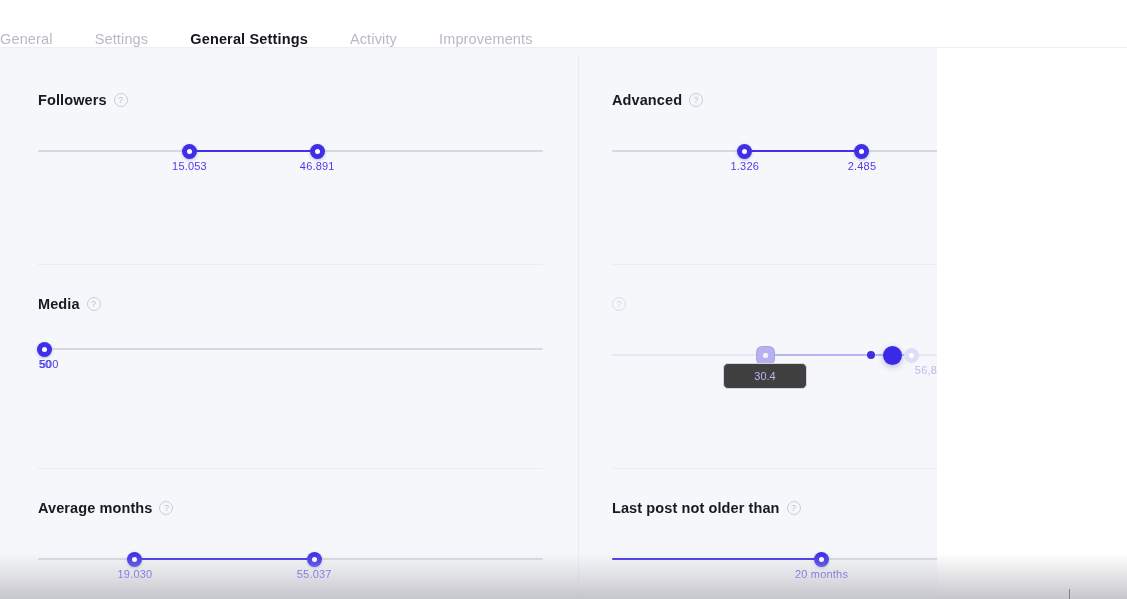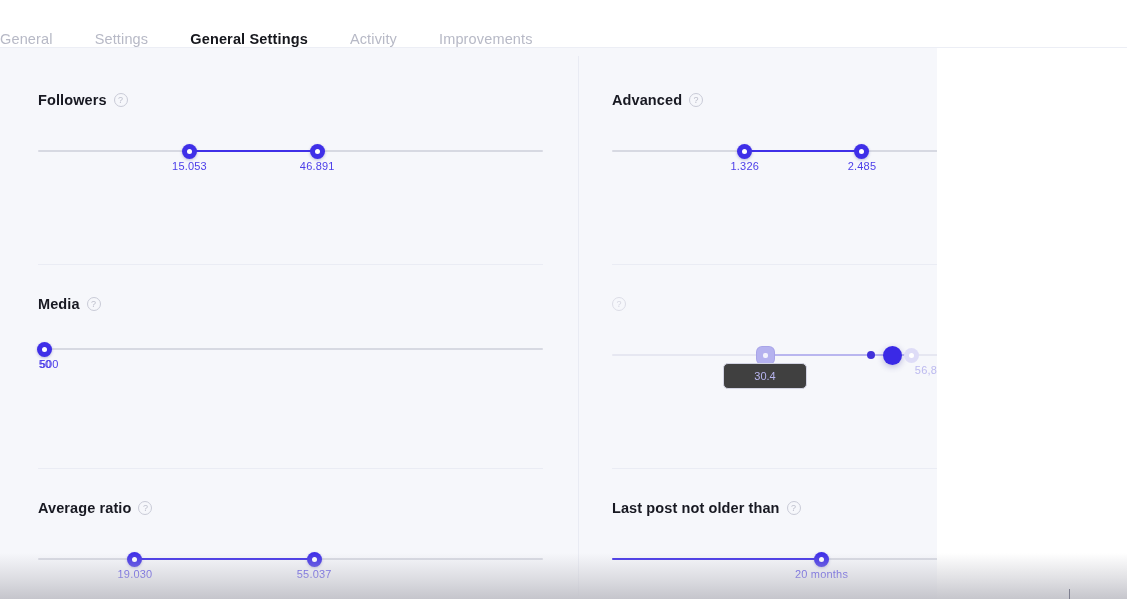--- a/index.html
+++ b/index.html
@@ -316,21 +316,21 @@
         <div class="dot-small" style="left:51.3%;"></div>
         <div class="handle dragging" style="left:55.5%;"></div>
         <div class="handle ghost" style="left:59.4%;"></div>
         <input class="tick-input" style="left: 30.3%;" type="text" value="30.4">
         <div class="tick" style="left:59.4%;">56,8</div>
       </div>
     </div>
 
     <div class="cell left" style="top:450px;">
       <div class="cell-head">
-        <span class="cell-title">Average ratio</span>
+        <span class="cell-title">Average months</span>
         <span class="help">?</span>
       </div>
       <div class="slider" style="top:51px;">
         <div class="track"></div>
         <div class="fill" style="left:19.2%; width:35.5%;"></div>
         <div class="handle" style="left:19.2%;"></div>
         <div class="handle" style="left:54.7%;"></div>
         <div class="tick" style="left:19.2%;">19.030</div>
         <div class="tick" style="left:54.7%;">55.037</div>
       </div>

